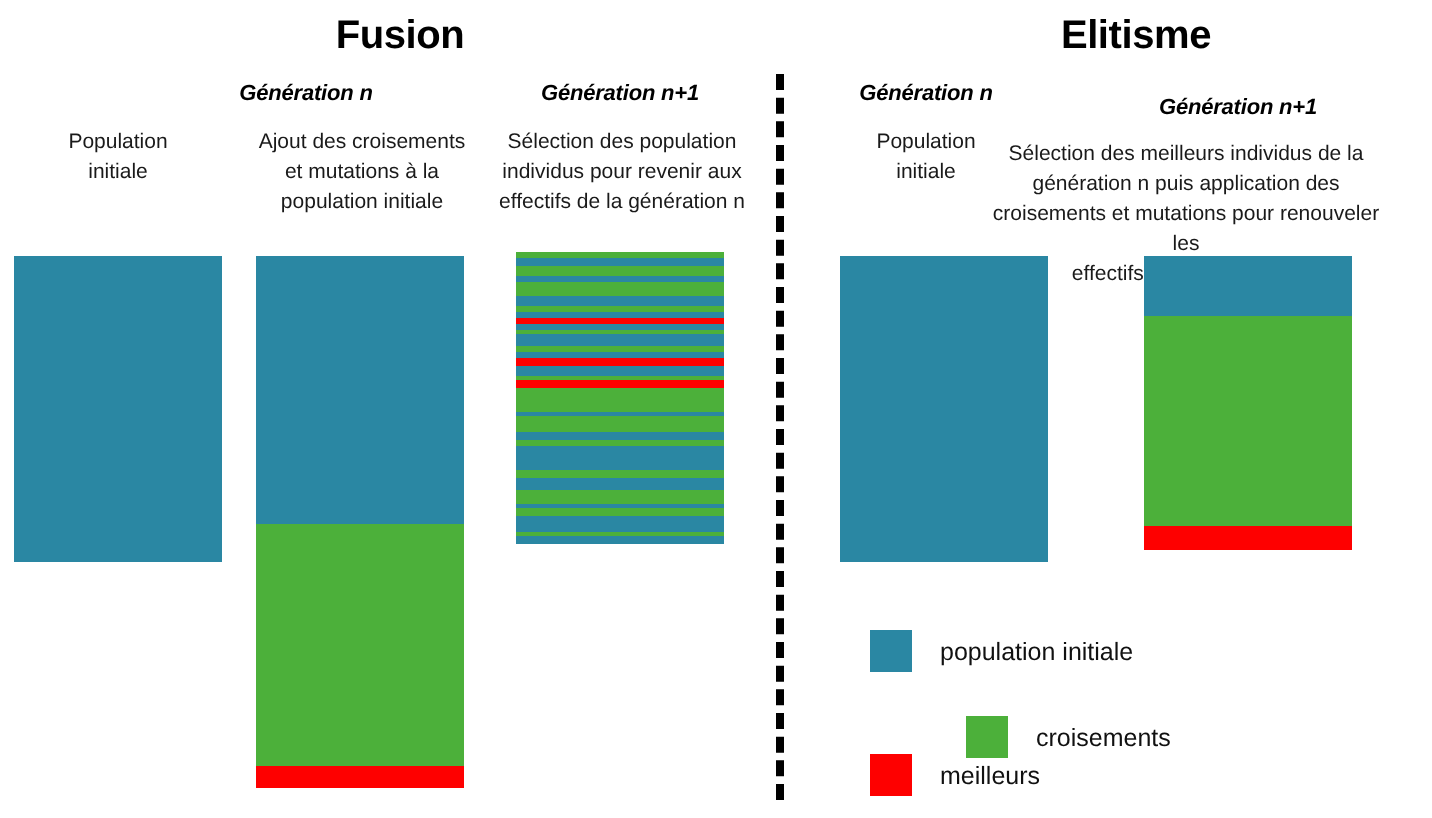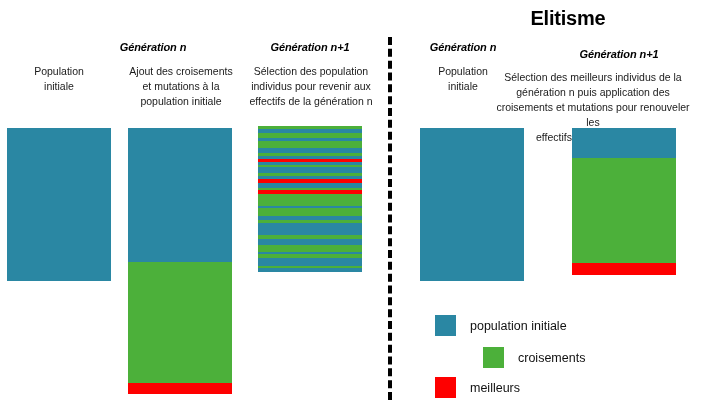--- a/index.html
+++ b/index.html
@@ -81,20 +81,21 @@
     color: #111111;
     margin-left: 14px;
     white-space: nowrap;
   }
 </style>
 </head>
 <body>
 
 <div id="canvas">
 
+  <div class="abs section-title" style="left:110px; top:7px; width:180px;">Fusion</div>
 
   <div class="abs section-title" style="left:478px; top:7px; width:180px;">Elitisme</div>
 
   <div class="abs gen-header" style="left:58px; top:41px; width:190px;">Génération n</div>
 
   <div class="abs gen-header" style="left:240px; top:41px; width:140px;">Génération n+1</div>
 
   <div class="abs caption" style="left:6px; top:64px; width:106px; white-space:pre-line;">Population
 initiale</div>
 
@@ -173,21 +174,21 @@
       <div class="seg" style="background: rgb(254, 0, 0); height: 8.16327%;"></div>
     </div>
 
   <div class="abs divider" style="left: 388px; top: 37px; border-left-color: rgb(0, 0, 0);"></div>
 
   <div class="legend-row" style="left:435px; top:315px;">
     <span class="legend-swatch" id="legend-swatch-0" style="background: rgb(42, 135, 163);"></span>
     <span class="legend-label">population initiale</span>
   </div>
 
-  <div class="legend-row" style="left:435px; top:347px;padding-left:48px;">
+  <div class="legend-row" style="left:435px; top:358px;padding-left:48px;">
     <span class="legend-swatch" id="legend-swatch-1" style="background: rgb(76, 176, 58);"></span>
     <span class="legend-label">croisements</span>
   </div>
 
   <div class="legend-row" style="left:435px; top:377px;">
     <span class="legend-swatch" id="legend-swatch-2" style="background: rgb(254, 0, 0);"></span>
     <span class="legend-label">meilleurs</span>
   </div>
 
 </div>

